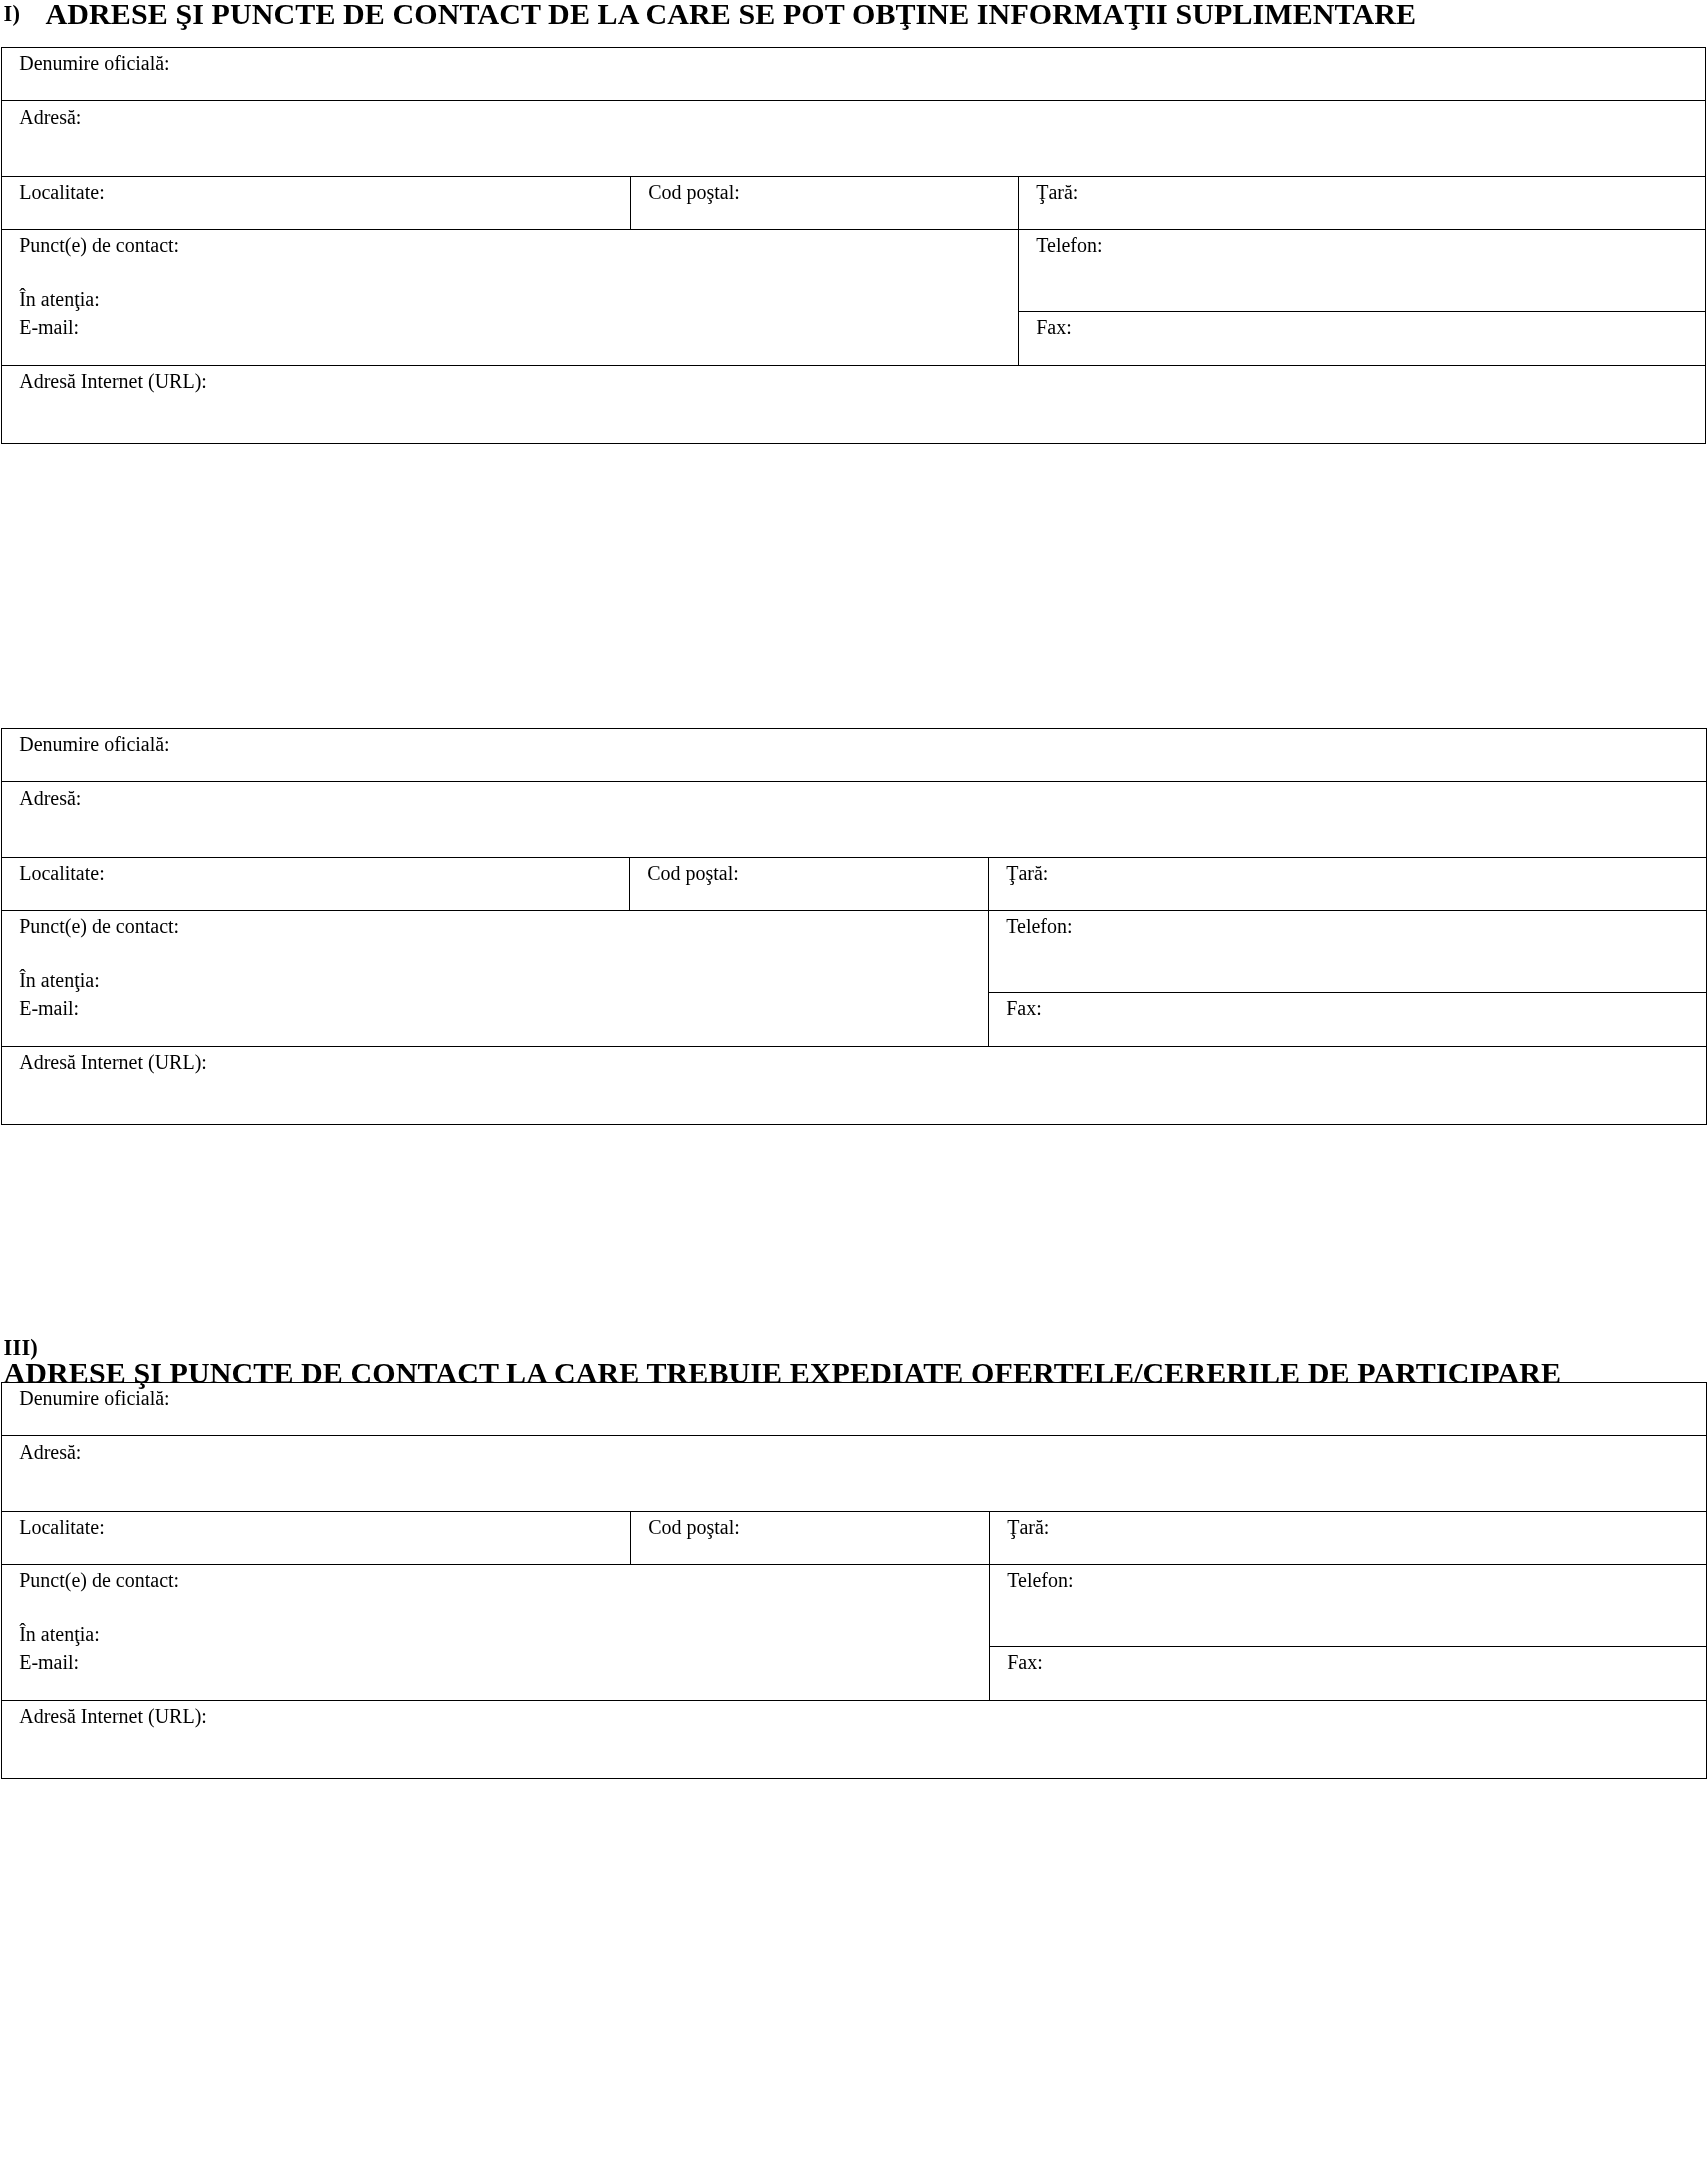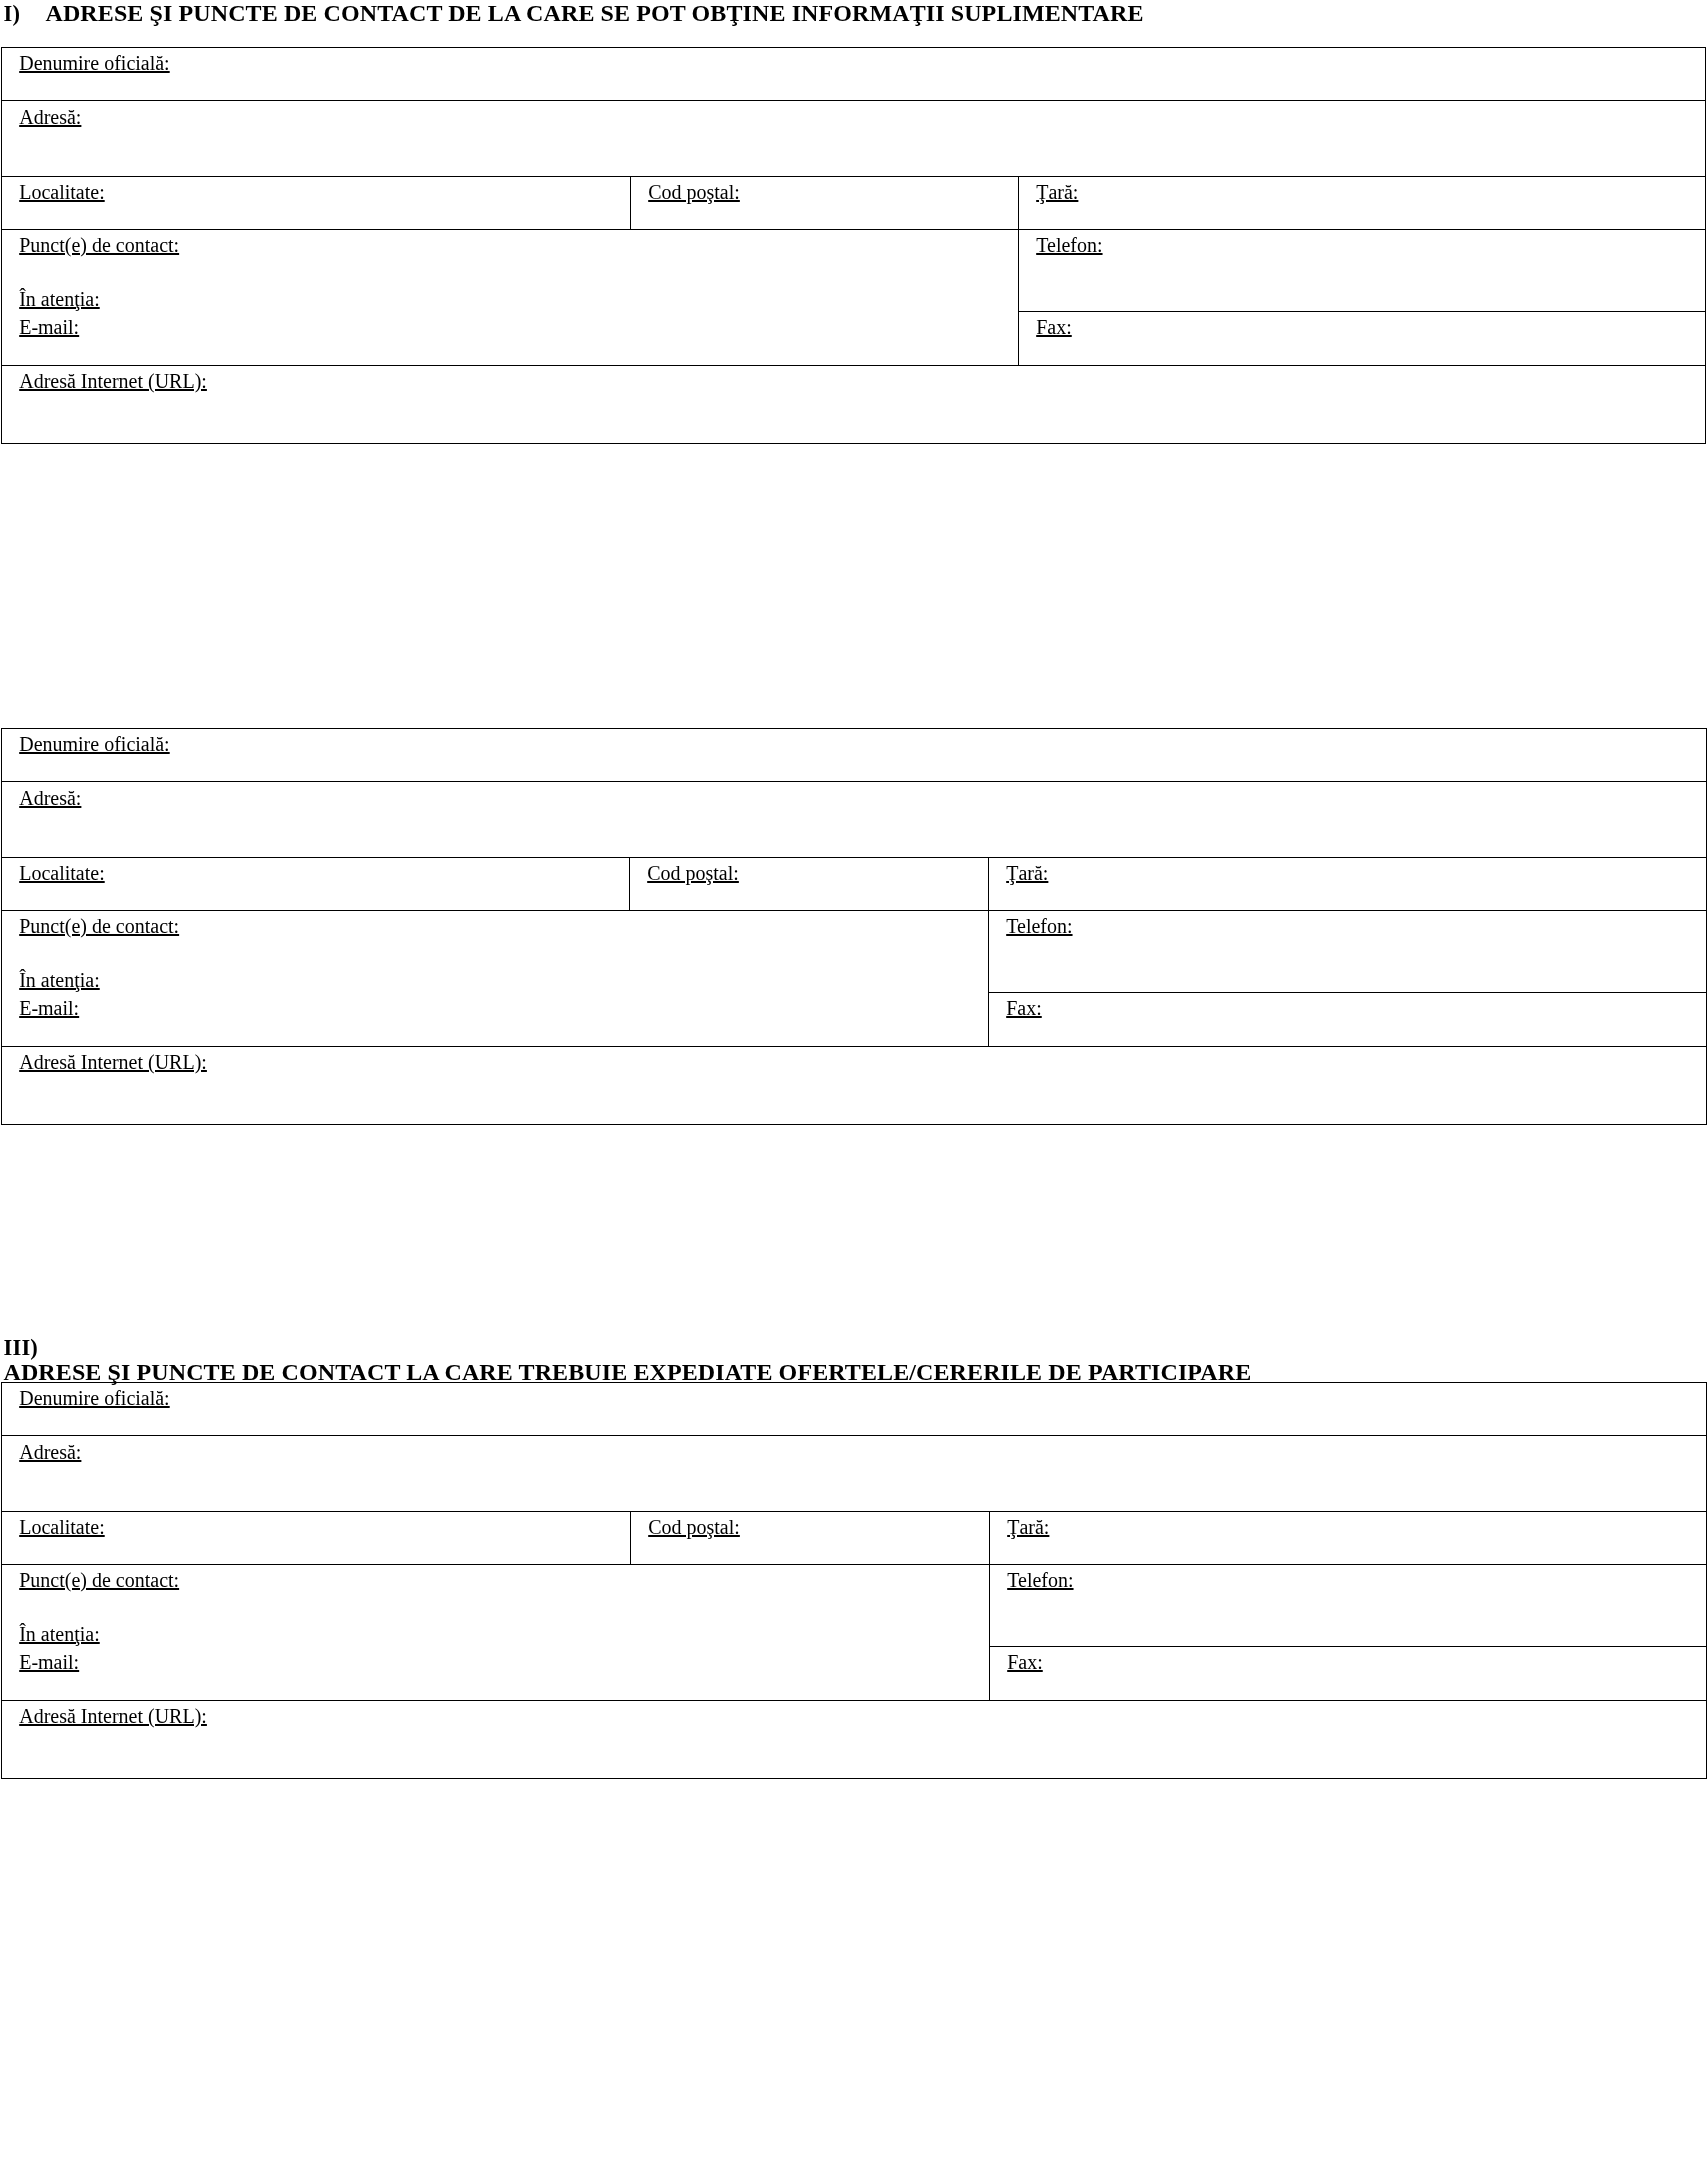--- a/index.html
+++ b/index.html
@@ -40,21 +40,21 @@
     flex: 0 0 auto;
     white-space: nowrap;
     padding-right: 0px;
   }
   .sec-num.w1 { width: 42px; }
   .sec-num.w2 { width: 46px; }
   .sec-num.w3 { width: 55px; }
 
   .sec-title {
     font-weight: bold;
-    font-size: 24px;
+    font-size: 30px;
     line-height: 25px;
     font-variant: small-caps;
     letter-spacing: 0.1px;
     flex: 1 1 auto;
   }
   .sec-title .line2 {
     display: block;
   }
   .sec-title.justify {
     text-align: justify;
@@ -75,21 +75,21 @@
   .form-table td {
     border: 1.3px solid #000;
     vertical-align: top;
     padding: 4.3px 0 0 17.3px;
     font-size: 20px;
     line-height: 23px;
     font-family: "Liberation Serif", "DejaVu Serif", serif;
   }
   .form-table td.nb-top { border-top: none; }
   .form-table td.nb-bottom { border-bottom: none; margin-left: 47px; }
-  .cell-label { white-space: nowrap; text-decoration: underline; }
+  .cell-label { white-space: nowrap; }
 
   
   #sec1-head  { position: absolute; left: 3.5px;  top: 0.9px;    width: 1699px; }
   #sec1-table { position: absolute; left: 0.9px;  top: 47px;  width: 1705px; }
   #sec2-head  { position: absolute; left: 3.5px;  top: 660px; width: 1699px; }
   #sec2-table { position: absolute; left: 0.9px;  top: 728px; width: 1705px; }
   #sec3-head  { position: absolute; left: 3.5px;  top: 1335px; width: 1699px; flex-direction: column; }
   #sec3-table { position: absolute; left: 0.9px;  top: 1382px; width: 1705px; }
 </style>
 </head>

